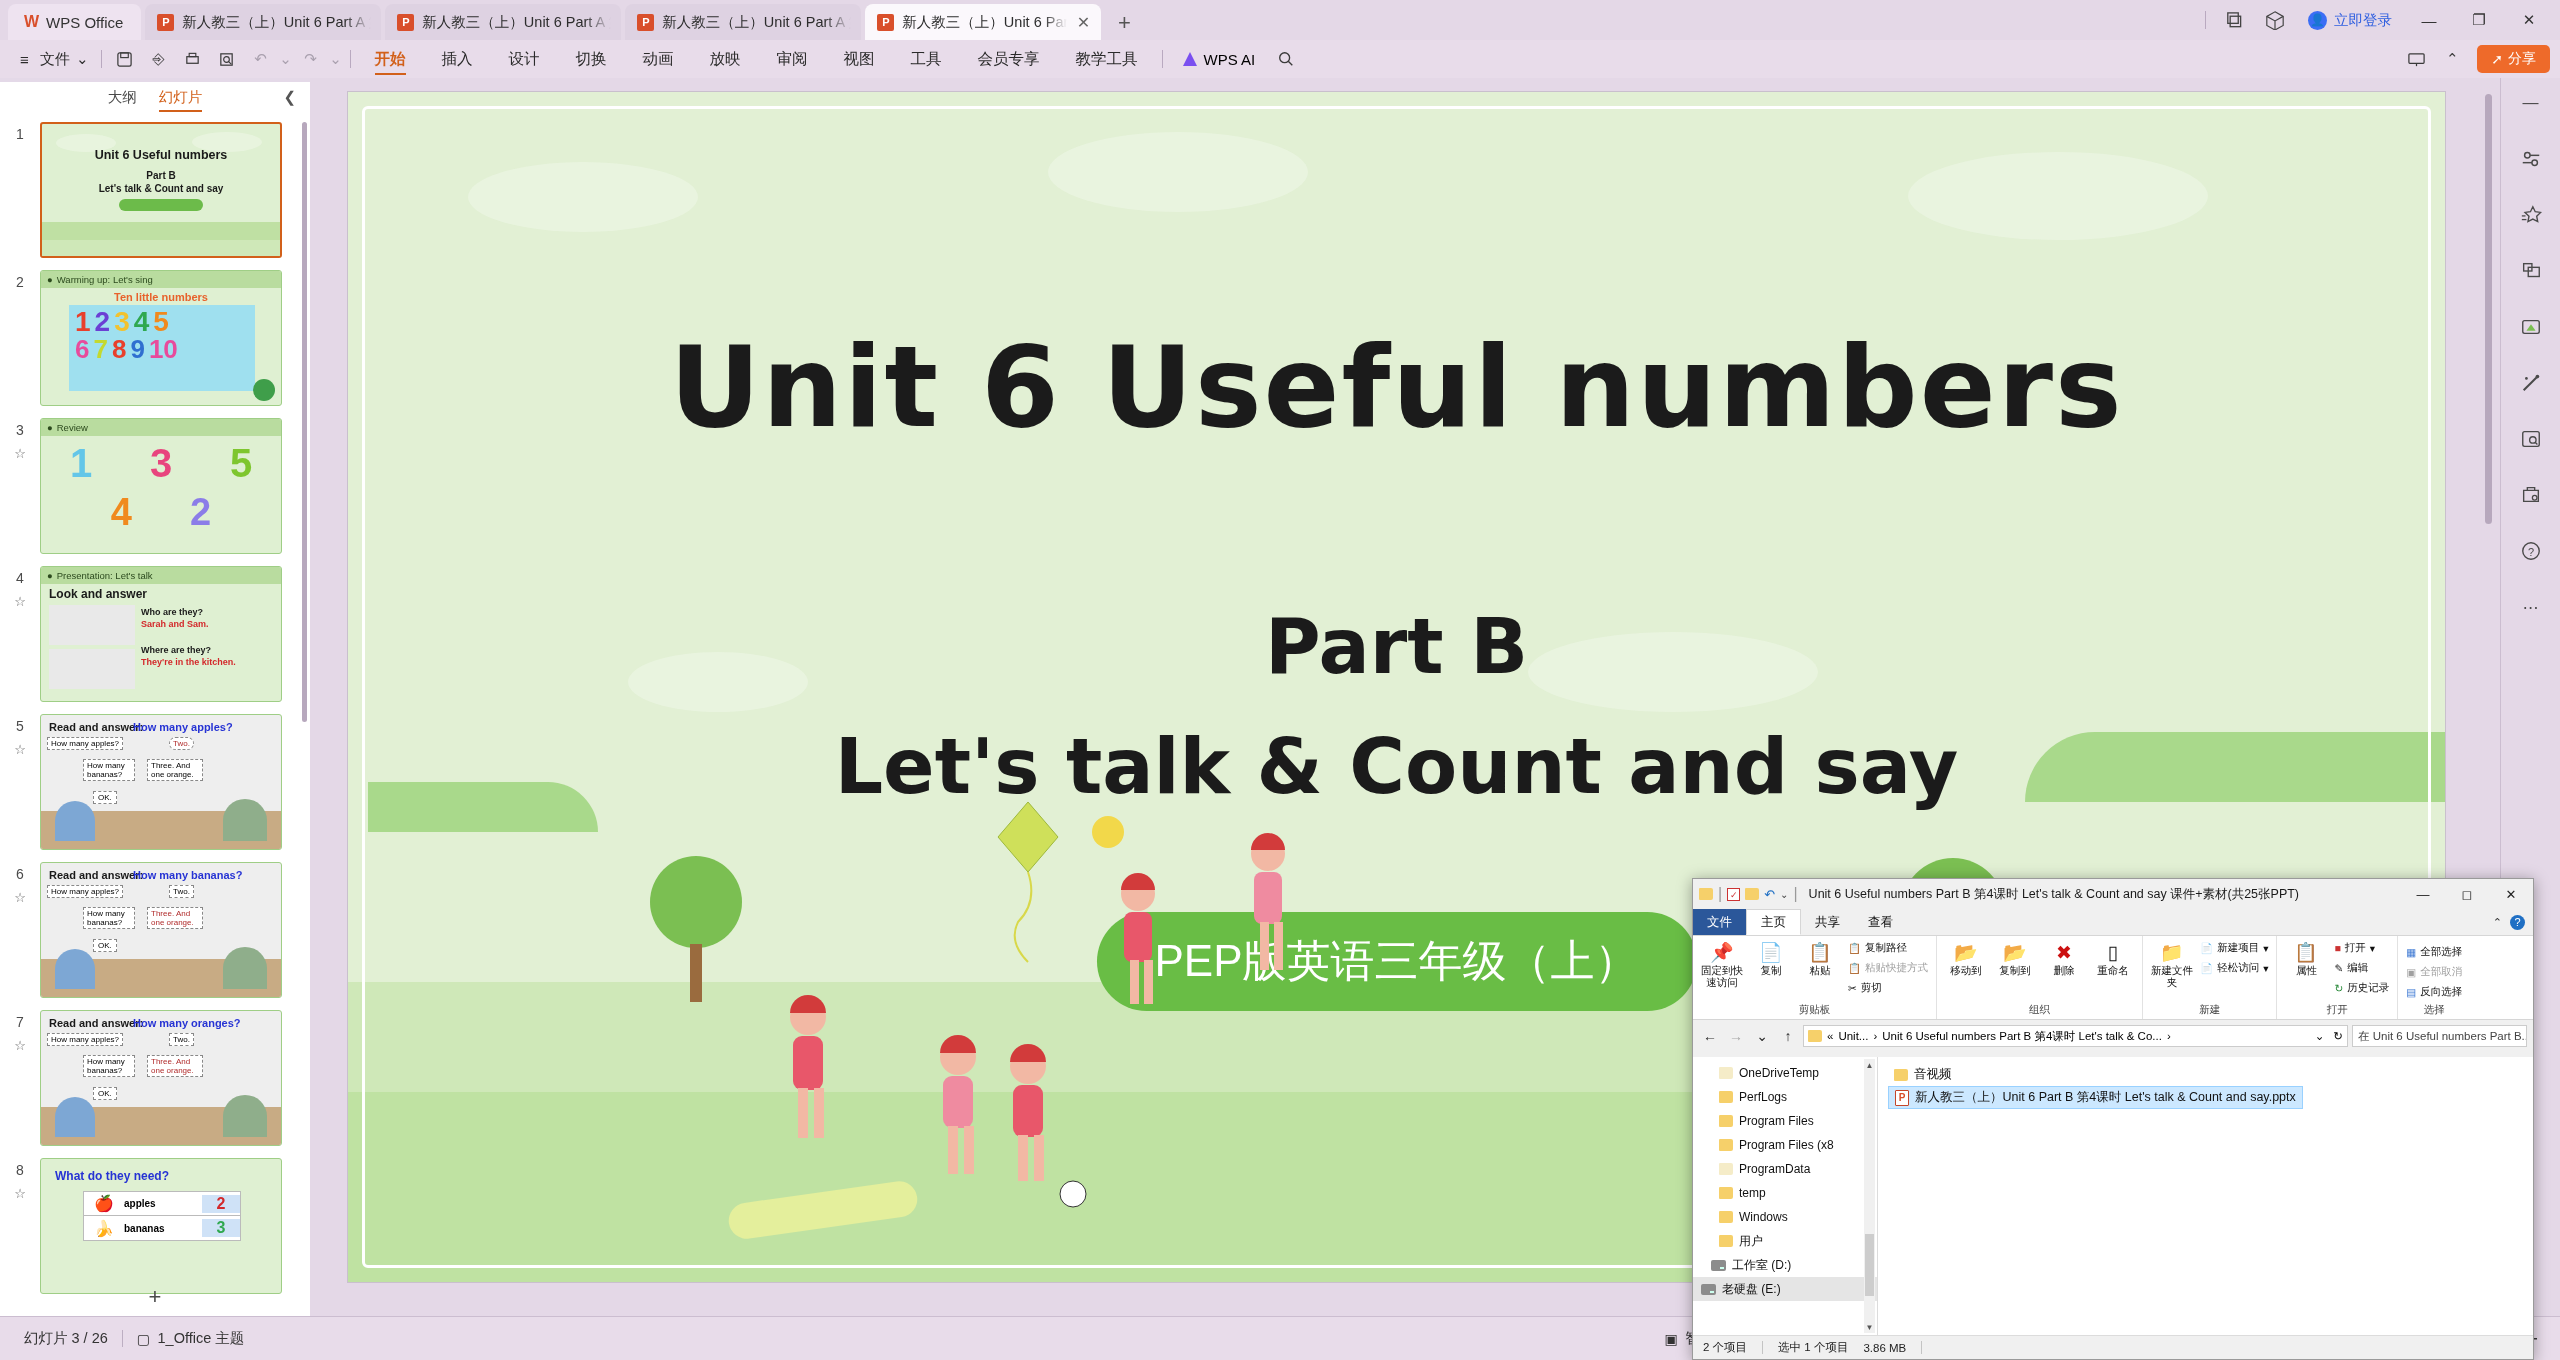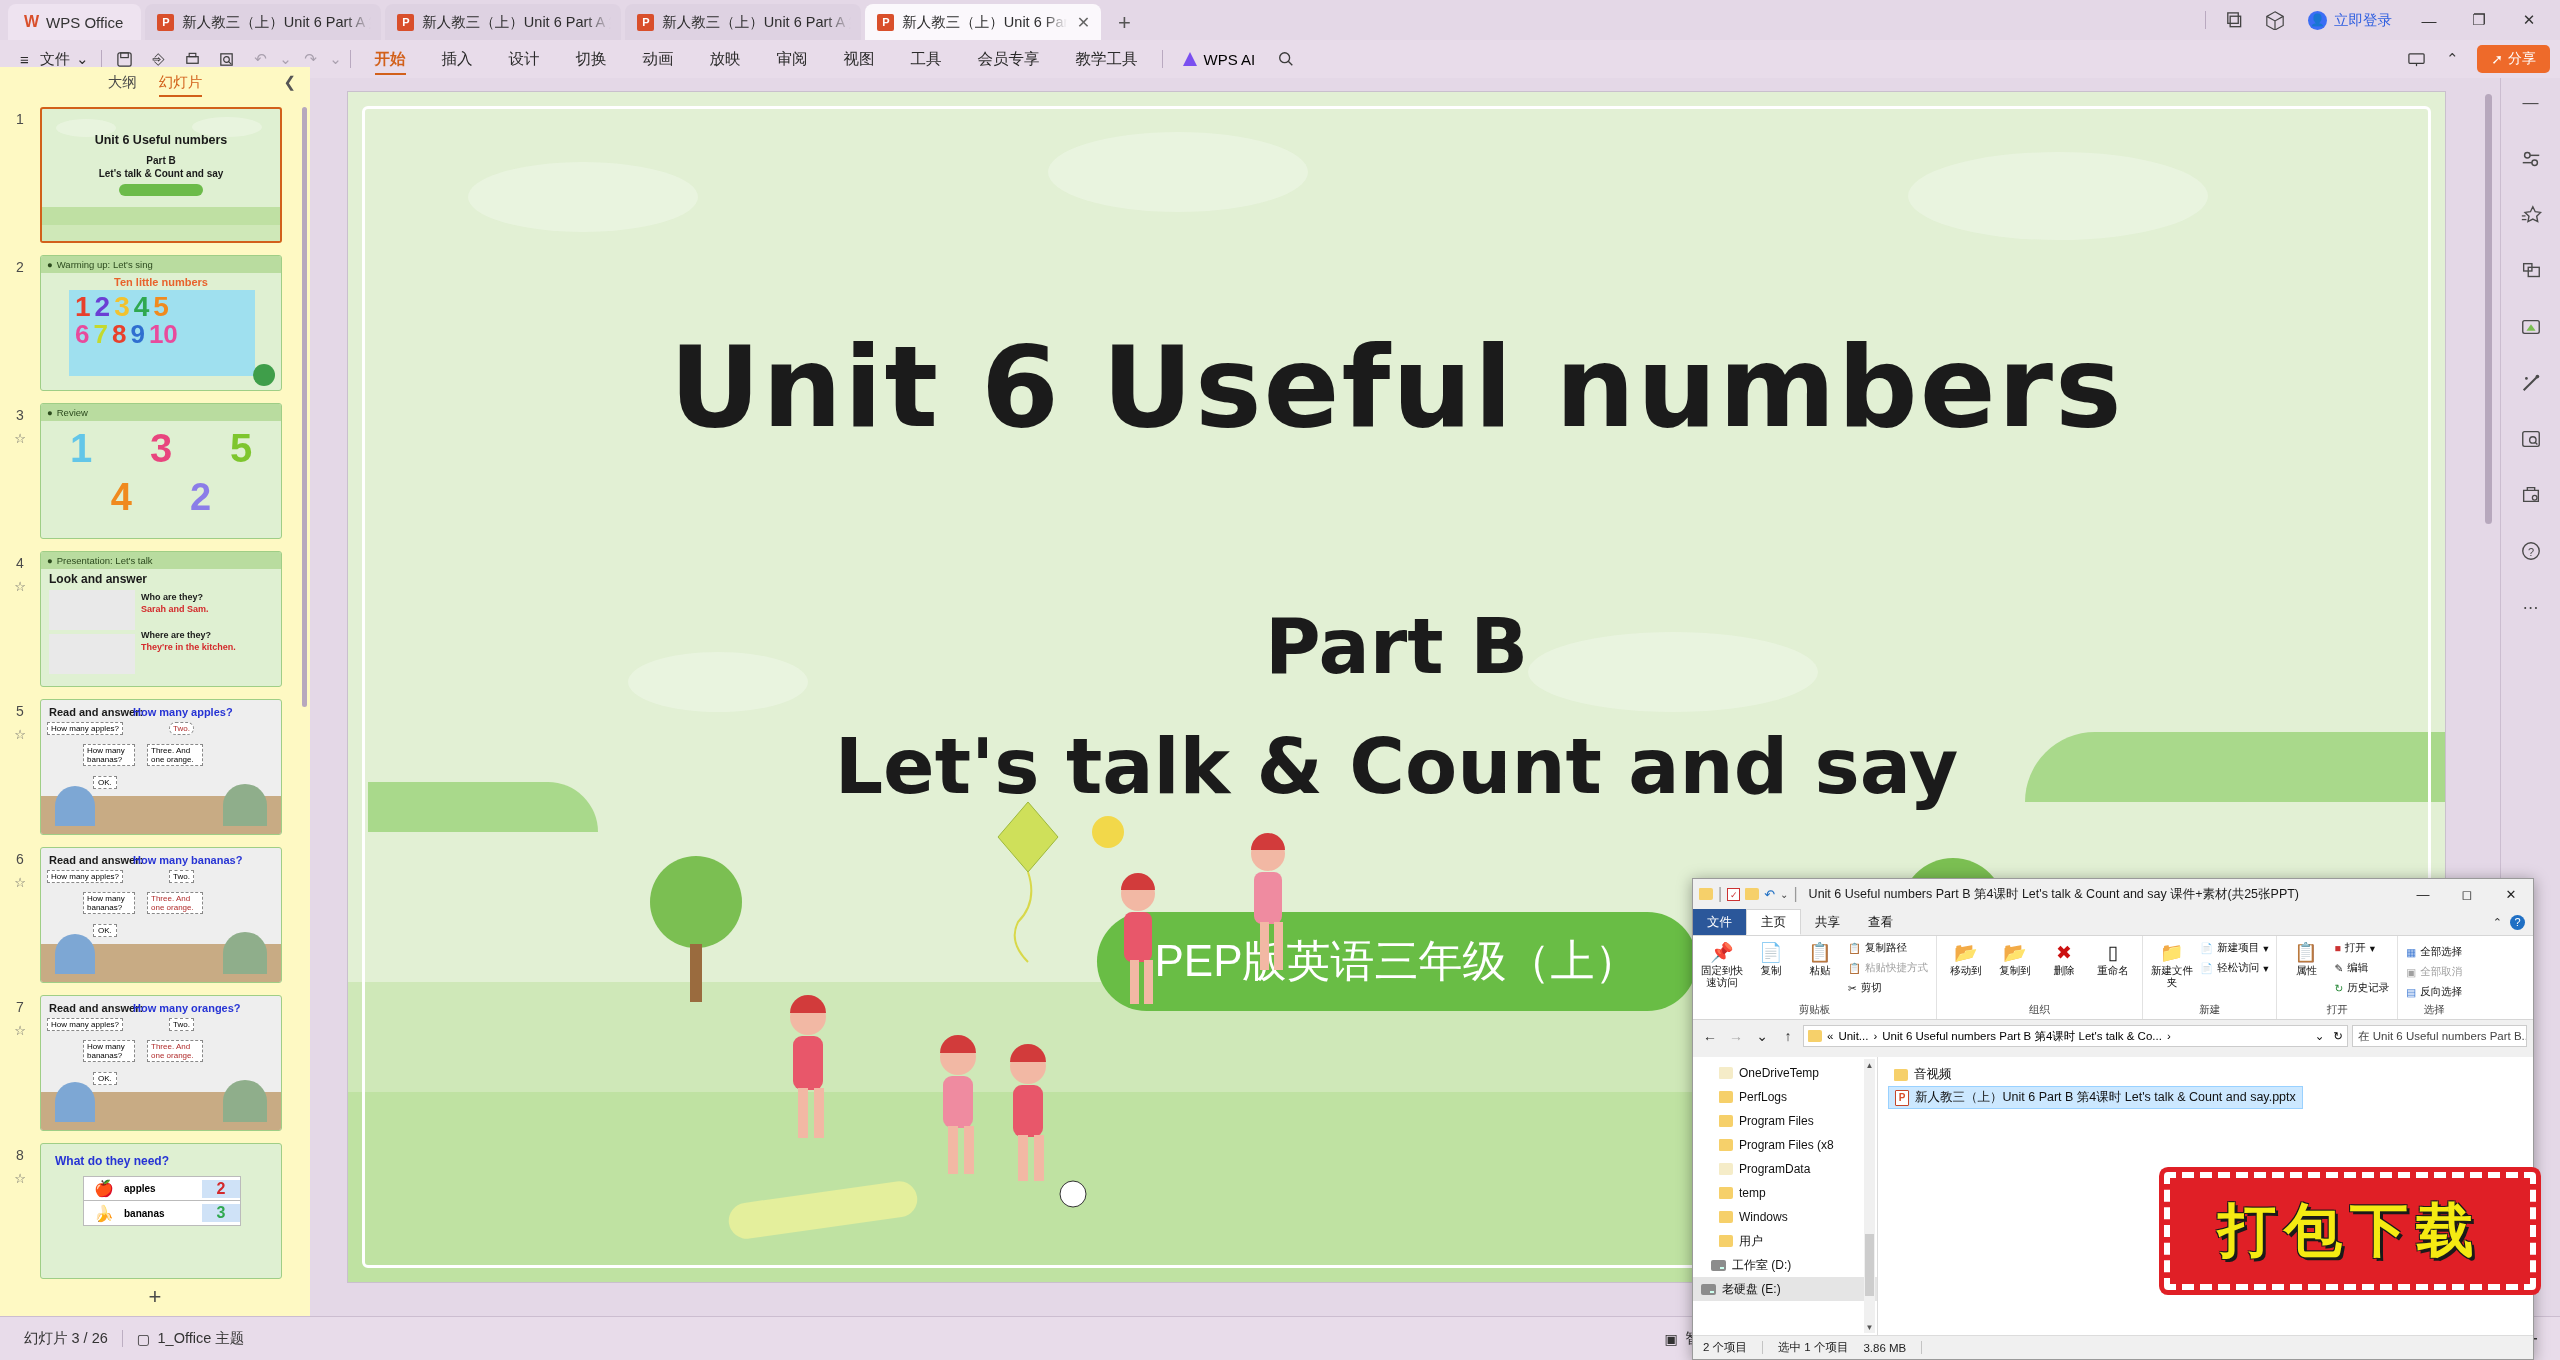--- a/index.html
+++ b/index.html
@@ -72,21 +72,21 @@
   .mtab.sel::after { content:""; position:absolute; left:18px; right:18px; bottom:3px;
                      height:2.5px; background:#d2601a; }
   .ai-item { display:flex; align-items:center; gap:7px; padding: 0 14px; font-size:15px;}
   .ai-tri { width:0;height:0;border-left:7px solid transparent;border-right:7px solid transparent;
             border-bottom:14px solid #7a4ff0; }
   .menubar-right { margin-left:auto; display:flex; align-items:center; padding-right:10px; gap:2px;}
   .share-btn { background:#ee6a2a; color:#fff; font-size:14px; border-radius:5px;
                padding: 5px 14px; display:flex; align-items:center; gap:5px; margin-left:6px;}
 
   
-  .leftpanel { position:absolute; left:0; top:67px; width:310px; bottom:44px; background:#fef9c3; }
+  .leftpanel { position:absolute; left:0; top:82px; width:310px; bottom:44px; background:#ffffff; }
   .lp-head { height: 36px; display:flex; align-items:center; justify-content:center; gap:22px;
              position: relative;}
   .lp-head .t { font-size: 14.5px; color:#4a4a4a; position:relative; padding-bottom:5px;}
   .lp-head .t.sel { color:#d2601a; }
   .lp-head .t.sel::after { content:""; position:absolute; left:0;right:0;bottom:0;height:2.5px;background:#d2601a;}
   .lp-head .collapse { position:absolute; right:14px; top:6px; font-size:15px; color:#555; }
   .slides { position:absolute; top:36px; left:0; right:0; bottom:0; overflow:hidden; }
   .slide-row { display:flex; margin: 0 0 12px 0; }
   .slide-num { width: 40px; padding-top: 4px; text-align:center; }
   .slide-num .n { font-size: 14px; color:#4b4b4b; display:block;}
@@ -998,17 +998,14 @@
 
     <div class="fex-status">
       <span>2 个项目</span>
       <span class="fs-sep"></span>
       <span>选中 1 个项目</span>
       <span>3.86 MB</span>
       <span class="fs-sep"></span>
     </div>
   </div>
 
-  <div class="stamp">
-    <span class="txt">打包下载</span>
-  </div>
 
 </div>
 
 </body></html>

